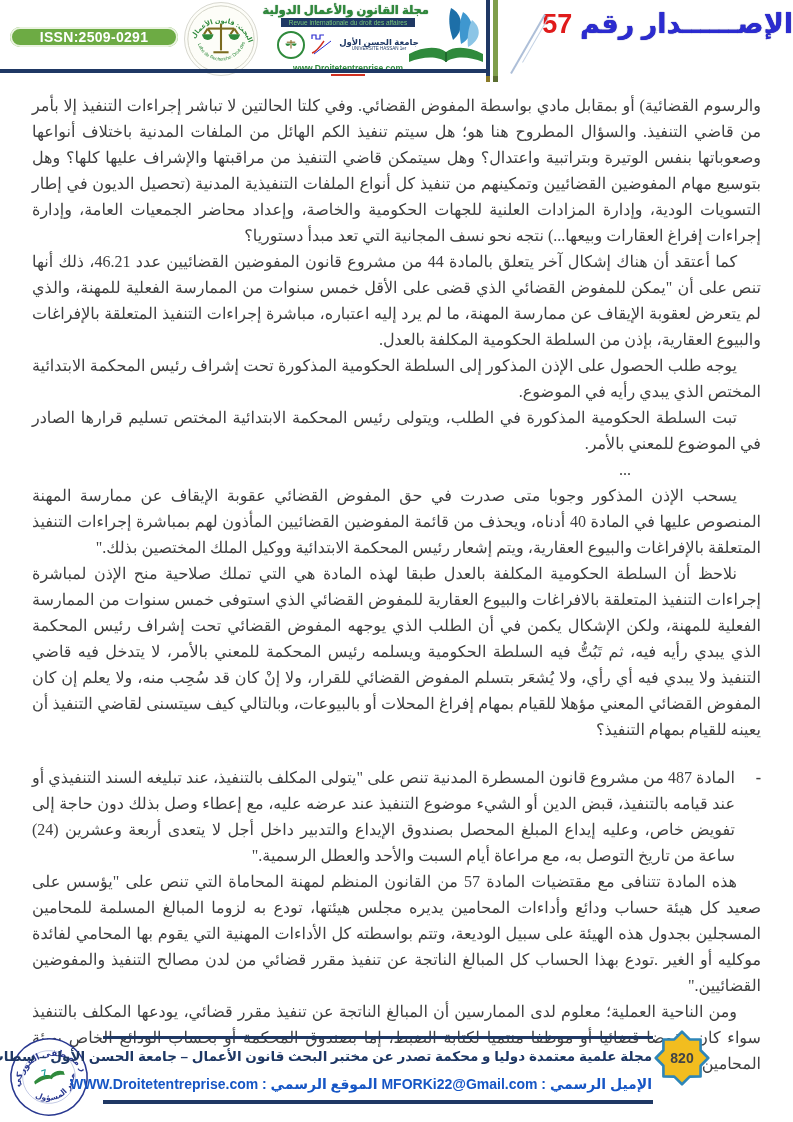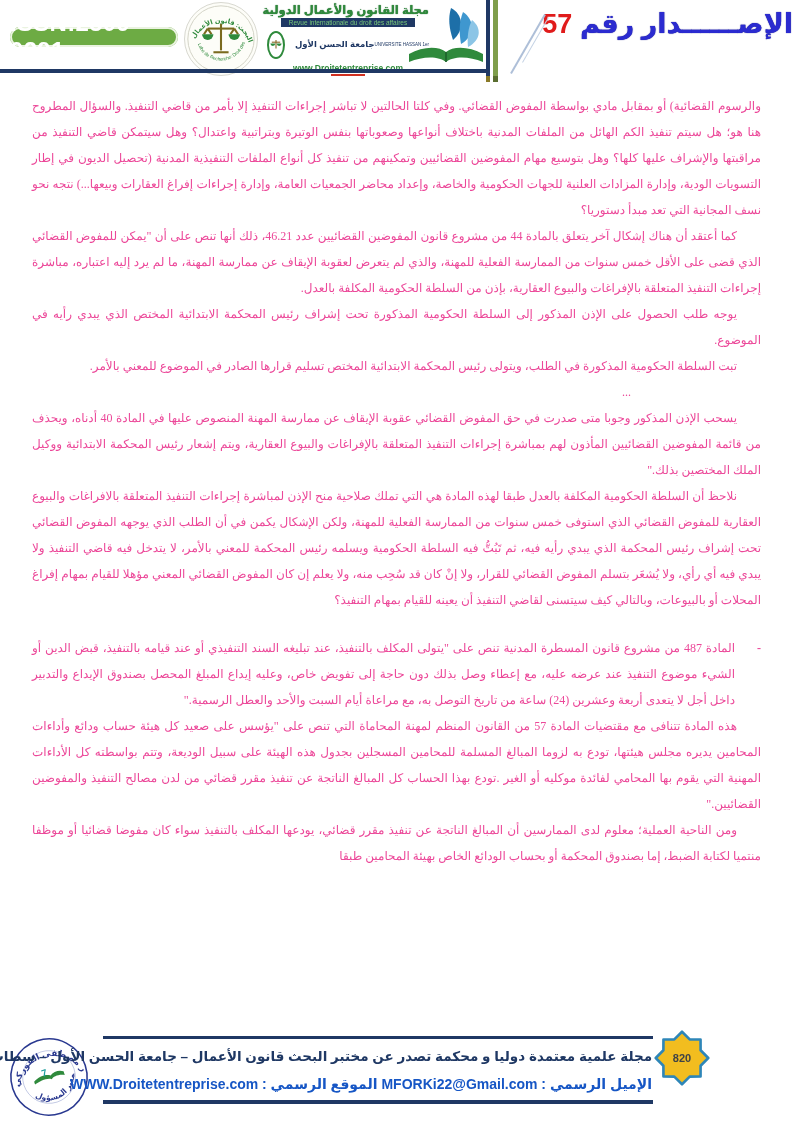--- a/index.html
+++ b/index.html
@@ -1,35 +1,35 @@
 <!DOCTYPE html>
 <html lang="ar"><head>
 <meta charset="utf-8">
 <style>
   html,body{margin:0;padding:0;background:#e8e8e8;}
   .page{position:relative;width:793px;height:1122px;background:#ffffff;overflow:hidden;
         font-family:"Liberation Sans","DejaVu Sans",sans-serif;}
 
   
   .issn-badge{position:absolute;left:10px;top:27px;width:168px;height:20px;
-    background:#6dab44;border-radius:17px;color:#fff;font-weight:bold;font-size:24px;
+    background:#6dab44;border-radius:17px;color:#fff;font-weight:bold;font-size:14px;
     display:flex;align-items:center;justify-content:center;letter-spacing:.3px;
     box-shadow:0 0 0 2px #eaf3e0 inset;}
   .lab-logo{position:absolute;left:184px;top:2px;width:72px;height:72px;border-radius:50%;
     background:#fdfdf8;border:1px solid #d8d8d0;}
   .journal-logo{position:absolute;left:263px;top:2px;width:218px;height:73px;background:#fff;}
   .jl-inner{position:absolute;left:4px;top:0;right:52px;}
   .jl-title{color:#2f8a3c;font-weight:bold;font-size:11.5px;text-align:center;direction:rtl;
     text-shadow:0 0 1px #145a20;white-space:nowrap;margin-top:1px;}
   .jl-band{background:#1f3864;color:#79c879;font-size:6.5px;text-align:center;
     padding:1px 0;margin:1px 14px 0 14px;white-space:nowrap;}
   .jl-mid{display:flex;align-items:center;justify-content:center;gap:5px;height:36px;direction:ltr;}
   .jl-minicircle{width:24px;height:24px;border-radius:50%;border:2px solid #2f8a3c;
     display:flex;align-items:center;justify-content:center;background:#fff;}
-  .jl-univ{display:flex;flex-direction:row;align-items:center;line-height:1.1;}
+  .jl-univ{display:flex;flex-direction:column;align-items:center;line-height:1.1;}
   .jl-univ .ar{font-size:8.5px;color:#1f3864;font-weight:bold;white-space:nowrap;}
   .jl-univ .fr{font-size:4.5px;color:#1f3864;white-space:nowrap;}
   .jl-site{font-size:8.5px;font-weight:bold;color:#2f8a3c;text-align:center;white-space:nowrap;}
   .jl-site-underline{width:34px;height:2px;background:#d03020;margin:1px auto 0 auto;}
   .jl-book{position:absolute;right:-6px;top:4px;}
   .vbar{position:absolute;top:0;height:76px;}
   .vbar-navy{left:486px;width:4px;background:#1f3864;border-bottom:6px solid #8a7a28;}
   .vbar-olive{left:493px;width:5px;background:#7f9e4b;border-bottom:6px solid #5a6e30;}
   .header-rule{position:absolute;left:0;top:69px;width:486px;height:4px;background:#1f3864;}
   .title-block{position:absolute;left:505px;top:0;right:0;height:92px;direction:rtl;}
@@ -39,21 +39,21 @@
   .date-line{margin-top:5px;text-align:center;font-weight:bold;font-size:27px;white-space:nowrap;}
   .date-months{color:#1f3864;}
   .date-year{color:#3e7d32;}
   .slash{position:absolute;left:22px;top:10px;height:68px;width:0;
     border-left:2px solid #aebfd8;transform:rotate(30deg);}
   .slash2{position:absolute;left:30px;top:14px;height:52px;width:0;
     border-left:1px solid #c4d2e4;transform:rotate(30deg);}
 
   
   .body-text{position:absolute;left:32px;right:32px;top:93px;direction:rtl;
-    text-align:justify;color:#ec4899;font-size:12px;line-height:26px;
+    text-align:justify;color:#404040;font-size:16px;line-height:26px;
     font-family:"Liberation Serif","DejaVu Serif",serif;}
   .para{margin:0;text-indent:24px;}
   .para.no-indent{text-indent:0;}
   .para.ellipsis-line{text-indent:0;padding-right:130px;text-align:right;}
   .bullet-item{display:flex;margin-top:22px;}
   .bullet-dash{flex:0 0 26px;font-weight:bold;}
   .bullet-text{flex:1;text-indent:0;margin:0;font-family:Liberation Serif, serif;}
 
   
   .stamp{position:absolute;left:8px;top:1036px;width:82px;height:82px;transform:rotate(-18deg);}
@@ -61,21 +61,21 @@
   .footer-rule.top{top:1036px;height:3px;}
   .footer-rule.bottom{top:1100px;height:4px;}
   .footer-line1{position:absolute;left:108px;width:544px;top:1048px;direction:rtl;
     text-align:center;color:#1f3864;font-weight:bold;font-size:13.5px;white-space:nowrap;}
   .footer-line2{position:absolute;left:108px;width:544px;top:1076px;direction:rtl;
     text-align:left;color:#1656c5;font-weight:bold;font-size:14px;white-space:nowrap;}
   .ltr{direction:ltr;unicode-bidi:embed;}
   .page-badge{position:absolute;left:650px;top:1030px;width:64px;height:58px;}
   .page-badge svg{position:absolute;left:0;top:0;}
   .page-badge .num{position:absolute;left:0;top:0;width:64px;height:56px;display:flex;
-    align-items:center;justify-content:center;font-weight:bold;font-size:11px;color:#3f4347;}
+    align-items:center;justify-content:center;font-weight:bold;font-size:14px;color:#3f4347;}
 </style>
 </head>
 <body>
 
 <div class="page">
 
   <header>
 
     <div class="issn-badge">ISSN:2509-0291</div>
 

